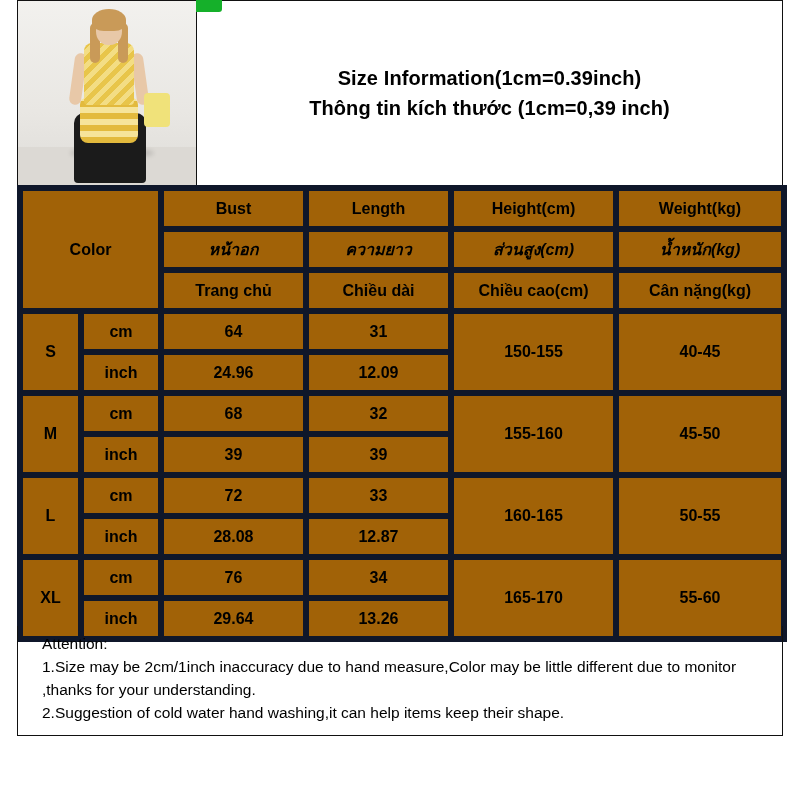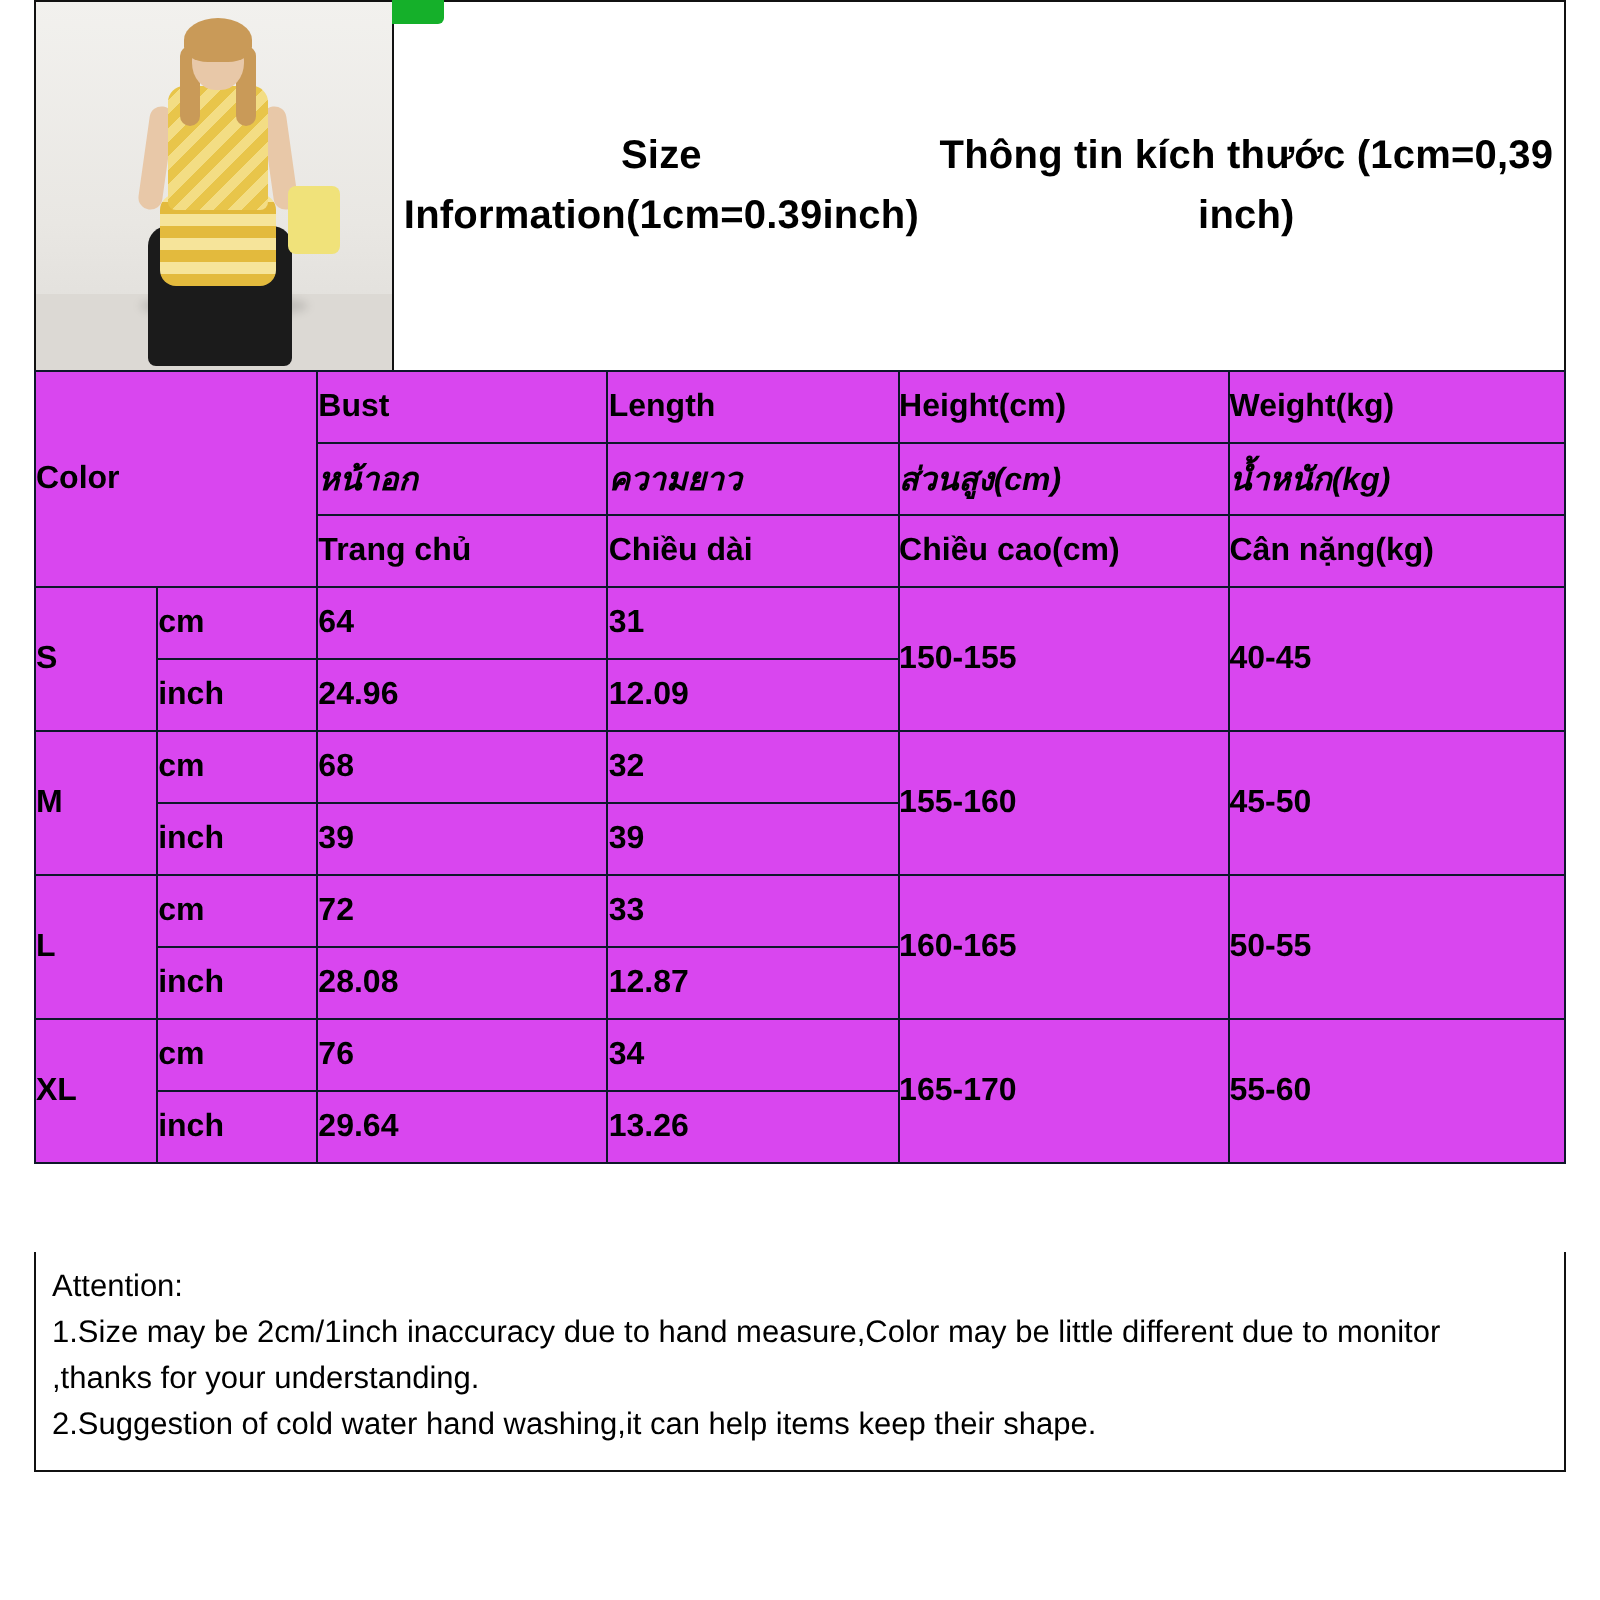--- a/index.html
+++ b/index.html
@@ -107,21 +107,21 @@
     top: 0px;
     width: 26px;
     height: 12px;
     background: #15b02a;
     border-bottom-right-radius: 3px;
   }
 
   .title-box {
     flex: 1 1 auto;
     display: flex;
-    flex-direction: row;
+    flex-direction: column;
     align-items: center;
     justify-content: center;
     text-align: center;
     padding: 6px 0;
     box-sizing: border-box;
   }
   .title-line {
     font-weight: bold;
     font-size: 20px;
     line-height: 30px;
@@ -134,26 +134,27 @@
   
   table.size-table {
     position: absolute;
     left: 17px;
     top: 185px;
     width: 766px;
     border-collapse: collapse;
     table-layout: fixed;
   }
   table.size-table td, table.size-table th {
-    border: 1px solid #0f172a;
+    border: 6px solid #0f172a;
+    text-align: center;
     vertical-align: middle;
     font-size: 16px;
     font-weight: bold;
     padding: 0;
-    background: #d946ef;
+    background: #a16207;
     height: 35px;
   }
   col.c-size { width: 61px; }
   col.c-unit { width: 80px; }
   col.c-bust { width: 145px; }
   col.c-length { width: 145px; }
   col.c-height { width: 165px; }
   col.c-weight { width: 168px; }
 
   .hdr-size {
@@ -179,21 +180,21 @@
   
   .attention {
     position: absolute;
     left: 17px;
     top: 626px;
     width: 766px;
     min-height: 110px;
     border: 1px solid #111;
     border-top: none;
     box-sizing: border-box;
-    padding: 6px 8px 8px 8px;
+    padding: 6px 8px 8px 24px;
     font-size: 15.5px;
     line-height: 23px;
   }
   .attention .line { white-space: normal; }
 </style>
 </head>
 <body>
 
 <div class="sheet">
 

